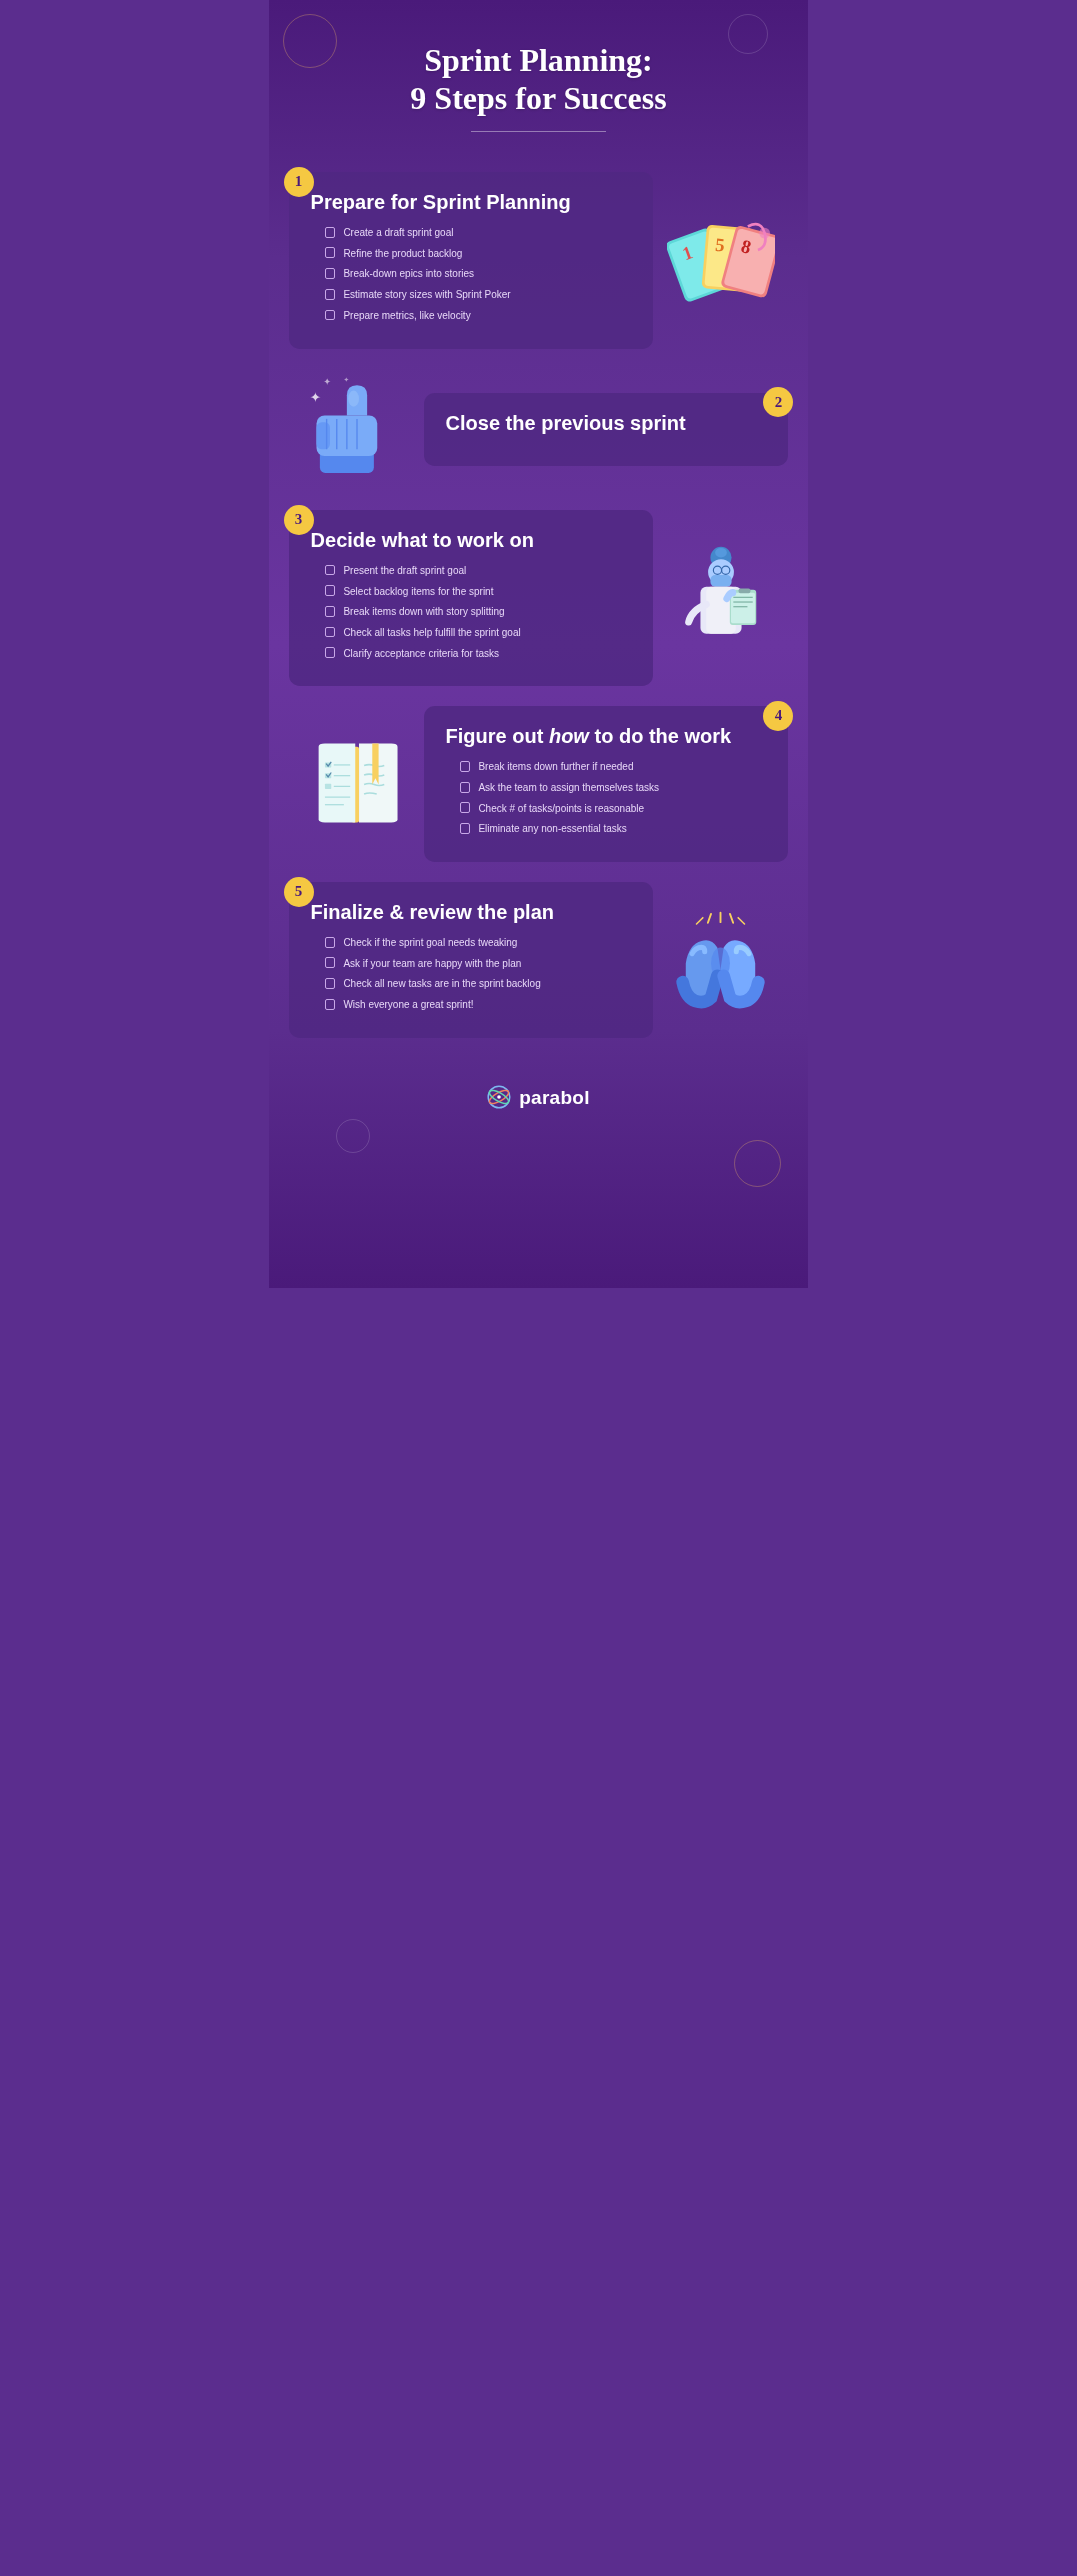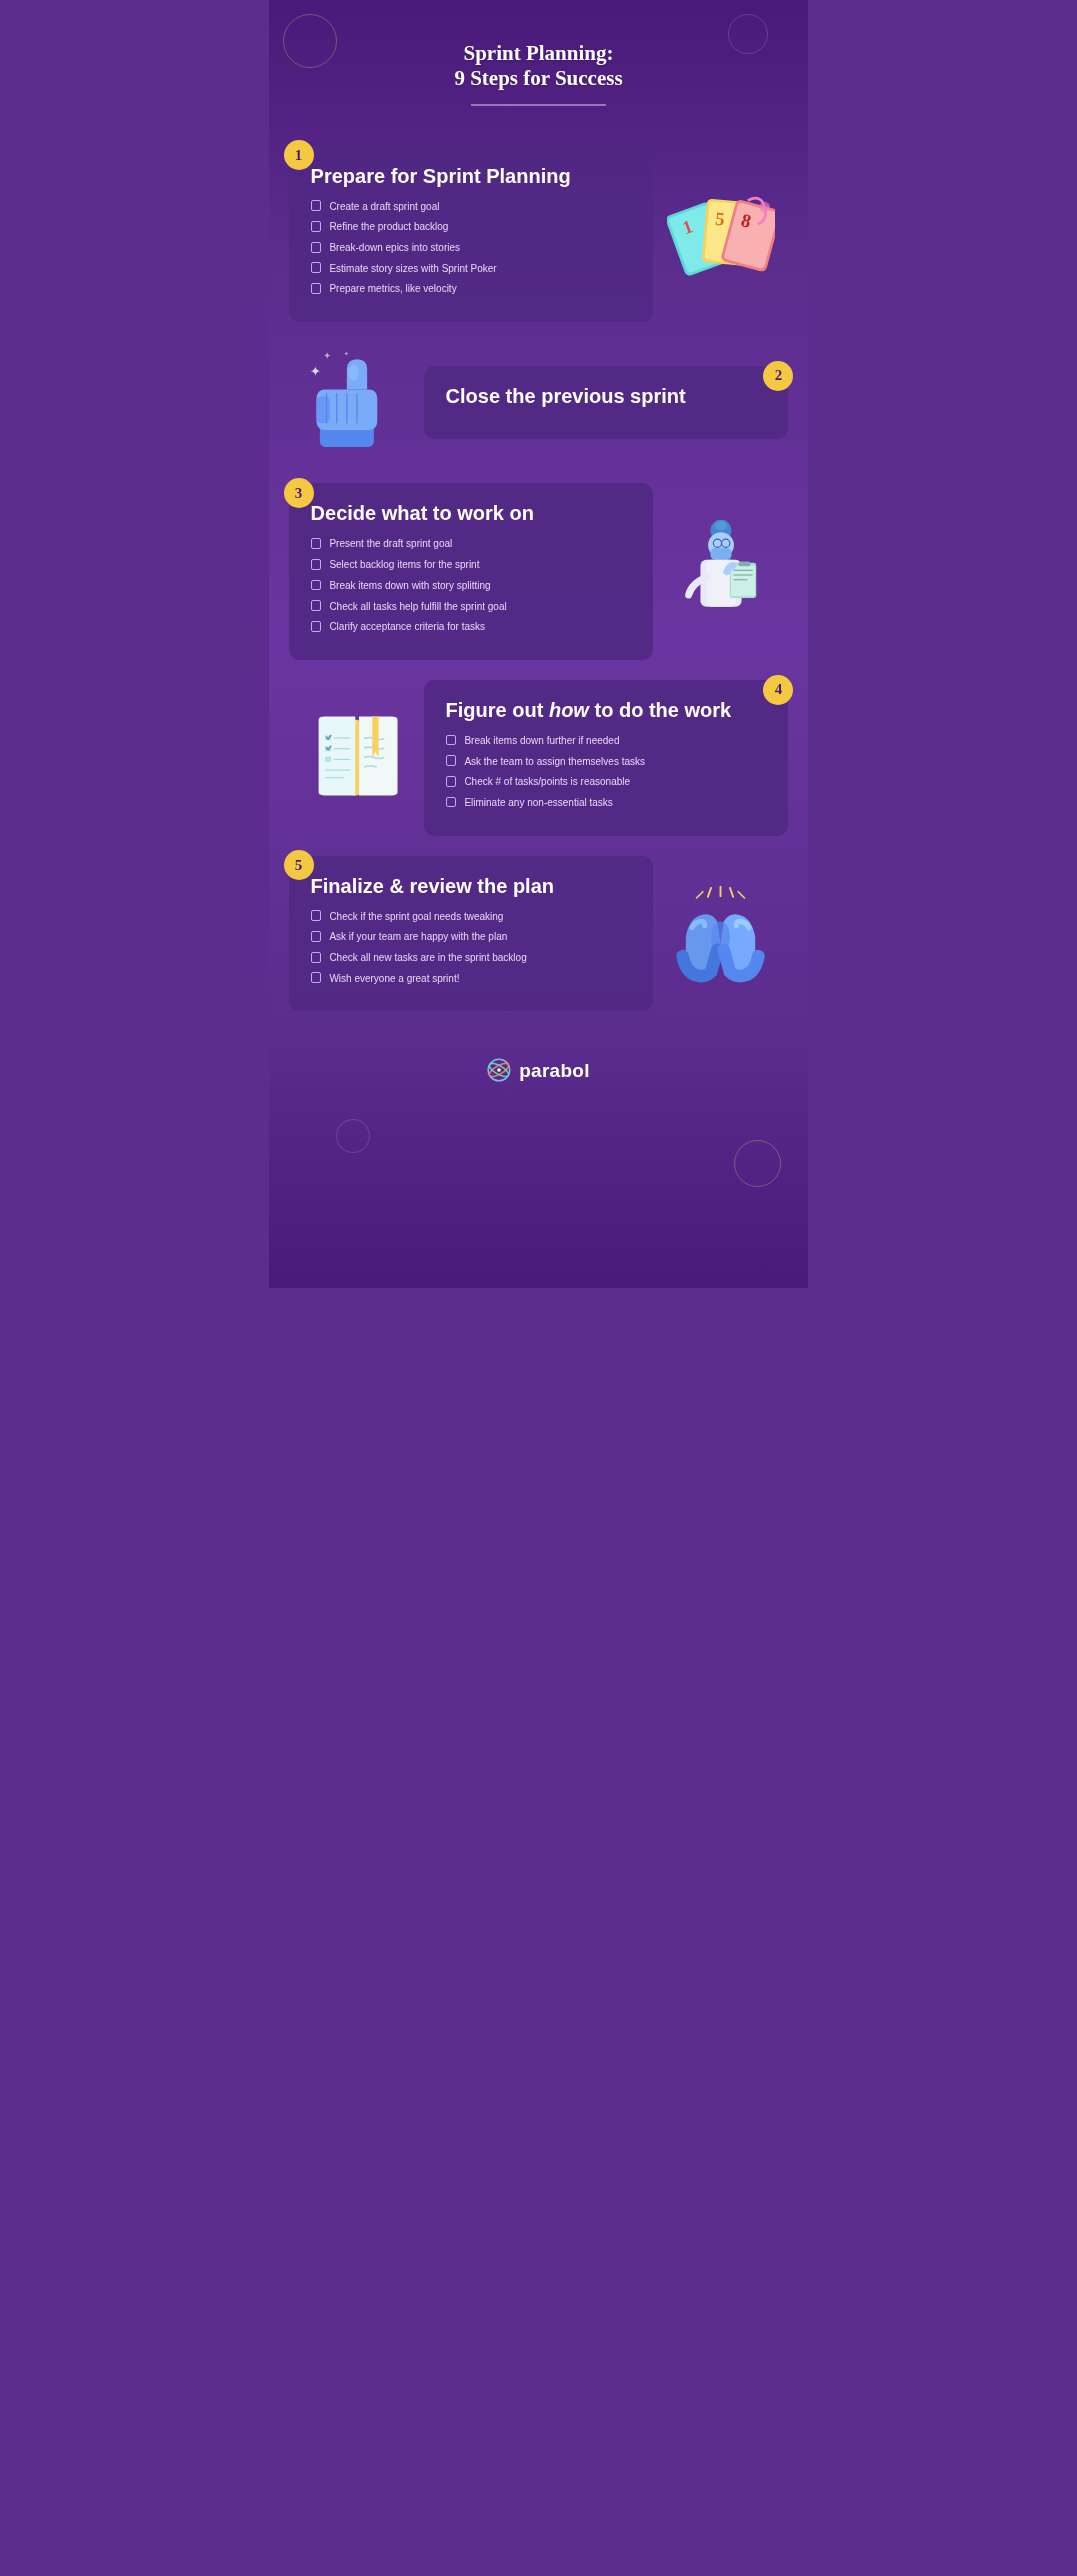--- a/index.html
+++ b/index.html
@@ -28,21 +28,21 @@
       pointer-events: none;
     }
 
     .header-section {
       text-align: center;
       padding: 13.5px 0 20px;
       position: relative;
     }
 
     .header-section h1 {
-      font-size: 21px;
+      font-size: 32px;
       font-weight: 700;
       color: white;
       line-height: 1.2;
       font-family: 'Georgia', serif;
       text-shadow: 0 1.3px 2.7px rgba(0,0,0,0.2);
     }
 
     .header-divider {
       width: 135px;
       height: 1.3px;
@@ -119,20 +119,21 @@
     }
 
     .checklist li {
       display: flex;
       align-items: flex-start;
       margin-bottom: 6.7px;
       font-size: 10px;
       color: #e8d8f8;
       line-height: 1.4;
       font-family: 'Arial', sans-serif;
+      margin-left: 14px;
     }
 
     .checkbox {
       width: 10.8px;
       height: 10.8px;
       min-width: 10.8px;
       border: 1.3px solid #c8a8e8;
       border-radius: 2px;
       margin-right: 8px;
       margin-top: 0.7px;

